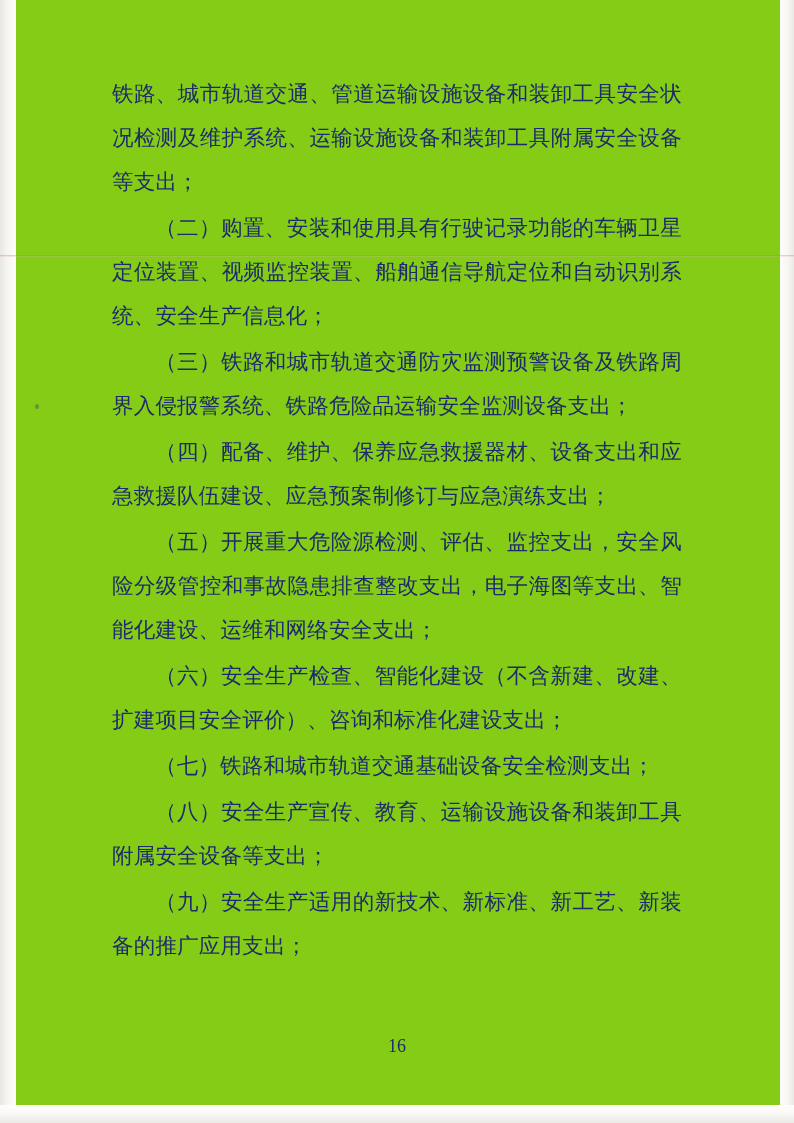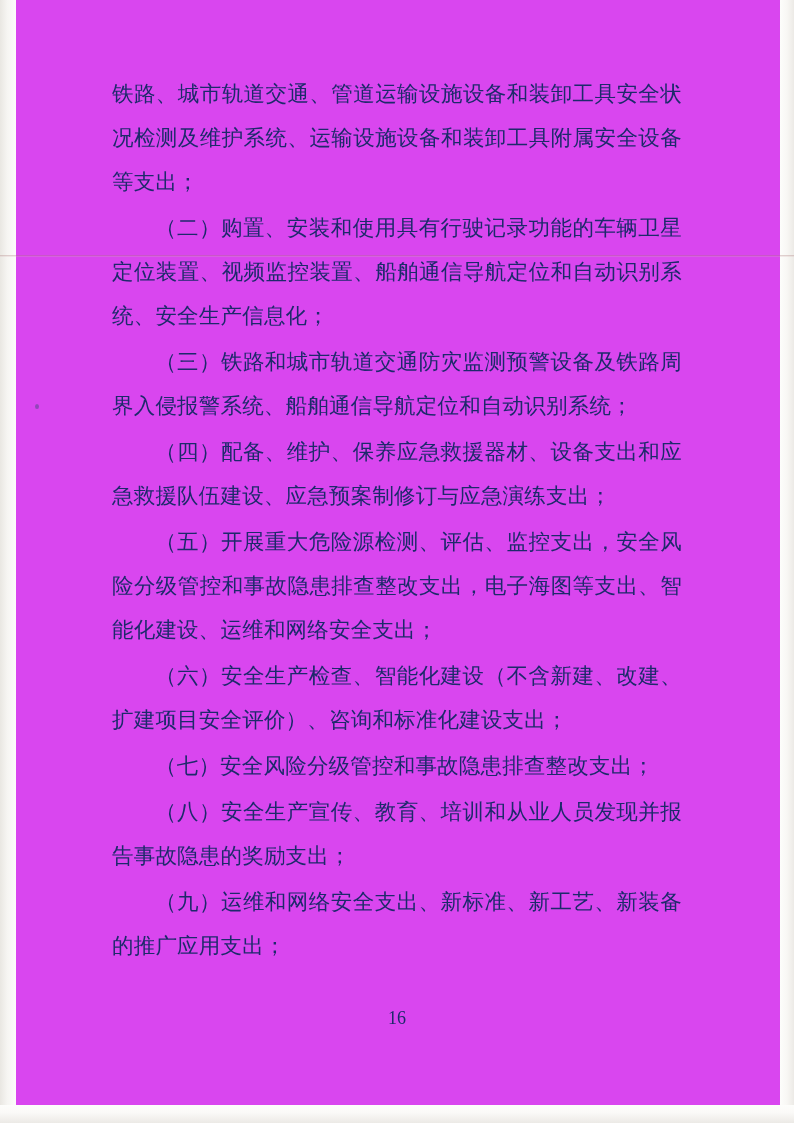--- a/index.html
+++ b/index.html
@@ -12,21 +12,21 @@
     background: #ffffff;
     font-family: "Liberation Serif", "DejaVu Serif", serif;
     overflow: hidden;
     position: relative;
   }
 
   
   .page {
     position: absolute;
     inset: 0;
-    background: #d946ef;
+    background: #84cc16;
     padding-left: 24px;
   }
 
   
   .scan-edge-left {
     position: absolute;
     left: 0;
     top: 0;
     width: 16px;
     height: 100%;
@@ -101,21 +101,21 @@
     text-justify: inter-ideograph;
     font-family: "Liberation Serif", "DejaVu Serif", serif;
   }
   p.indent {
     text-indent: 43px;
   }
 
   .page-number {
     position: absolute;
     left: 0;
-    top: 1008px;
+    top: 1036px;
     width: 794px;
     text-align: center;
     font-size: 18px;
     color: #1d2a6b;
     font-family: "Liberation Serif", "DejaVu Serif", serif;
   }
 </style>
 </head>
 <body>
 
@@ -124,24 +124,24 @@
   <div class="scan-edge-left"></div>
   <div class="scan-edge-right"></div>
   <div class="scan-edge-bottom"></div>
   <div class="fold-line"></div>
   <div class="fold-line-2"></div>
   <div class="speck"></div>
 
   <div class="content">
     <p class="para">铁路、城市轨道交通、管道运输设施设备和装卸工具安全状况检测及维护系统、运输设施设备和装卸工具附属安全设备等支出；</p>
     <p class="para indent">（二）购置、安装和使用具有行驶记录功能的车辆卫星定位装置、视频监控装置、船舶通信导航定位和自动识别系统、安全生产信息化；</p>
-    <p class="para indent">（三）铁路和城市轨道交通防灾监测预警设备及铁路周界入侵报警系统、船舶通信导航定位和自动识别系统；</p>
+    <p class="para indent">（三）铁路和城市轨道交通防灾监测预警设备及铁路周界入侵报警系统、铁路危险品运输安全监测设备支出；</p>
     <p class="para indent">（四）配备、维护、保养应急救援器材、设备支出和应急救援队伍建设、应急预案制修订与应急演练支出；</p>
     <p class="para indent">（五）开展重大危险源检测、评估、监控支出，安全风险分级管控和事故隐患排查整改支出，电子海图等支出、智能化建设、运维和网络安全支出；</p>
     <p class="para indent">（六）安全生产检查、智能化建设（不含新建、改建、扩建项目安全评价）、咨询和标准化建设支出；</p>
-    <p class="para indent">（七）安全风险分级管控和事故隐患排查整改支出；</p>
-    <p class="para indent">（八）安全生产宣传、教育、培训和从业人员发现并报告事故隐患的奖励支出；</p>
-    <p class="para indent">（九）运维和网络安全支出、新标准、新工艺、新装备的推广应用支出；</p>
+    <p class="para indent">（七）铁路和城市轨道交通基础设备安全检测支出；</p>
+    <p class="para indent">（八）安全生产宣传、教育、运输设施设备和装卸工具附属安全设备等支出；</p>
+    <p class="para indent">（九）安全生产适用的新技术、新标准、新工艺、新装备的推广应用支出；</p>
   </div>
 
   <div class="page-number">16</div>
 
 </div>
 
 </body></html>

